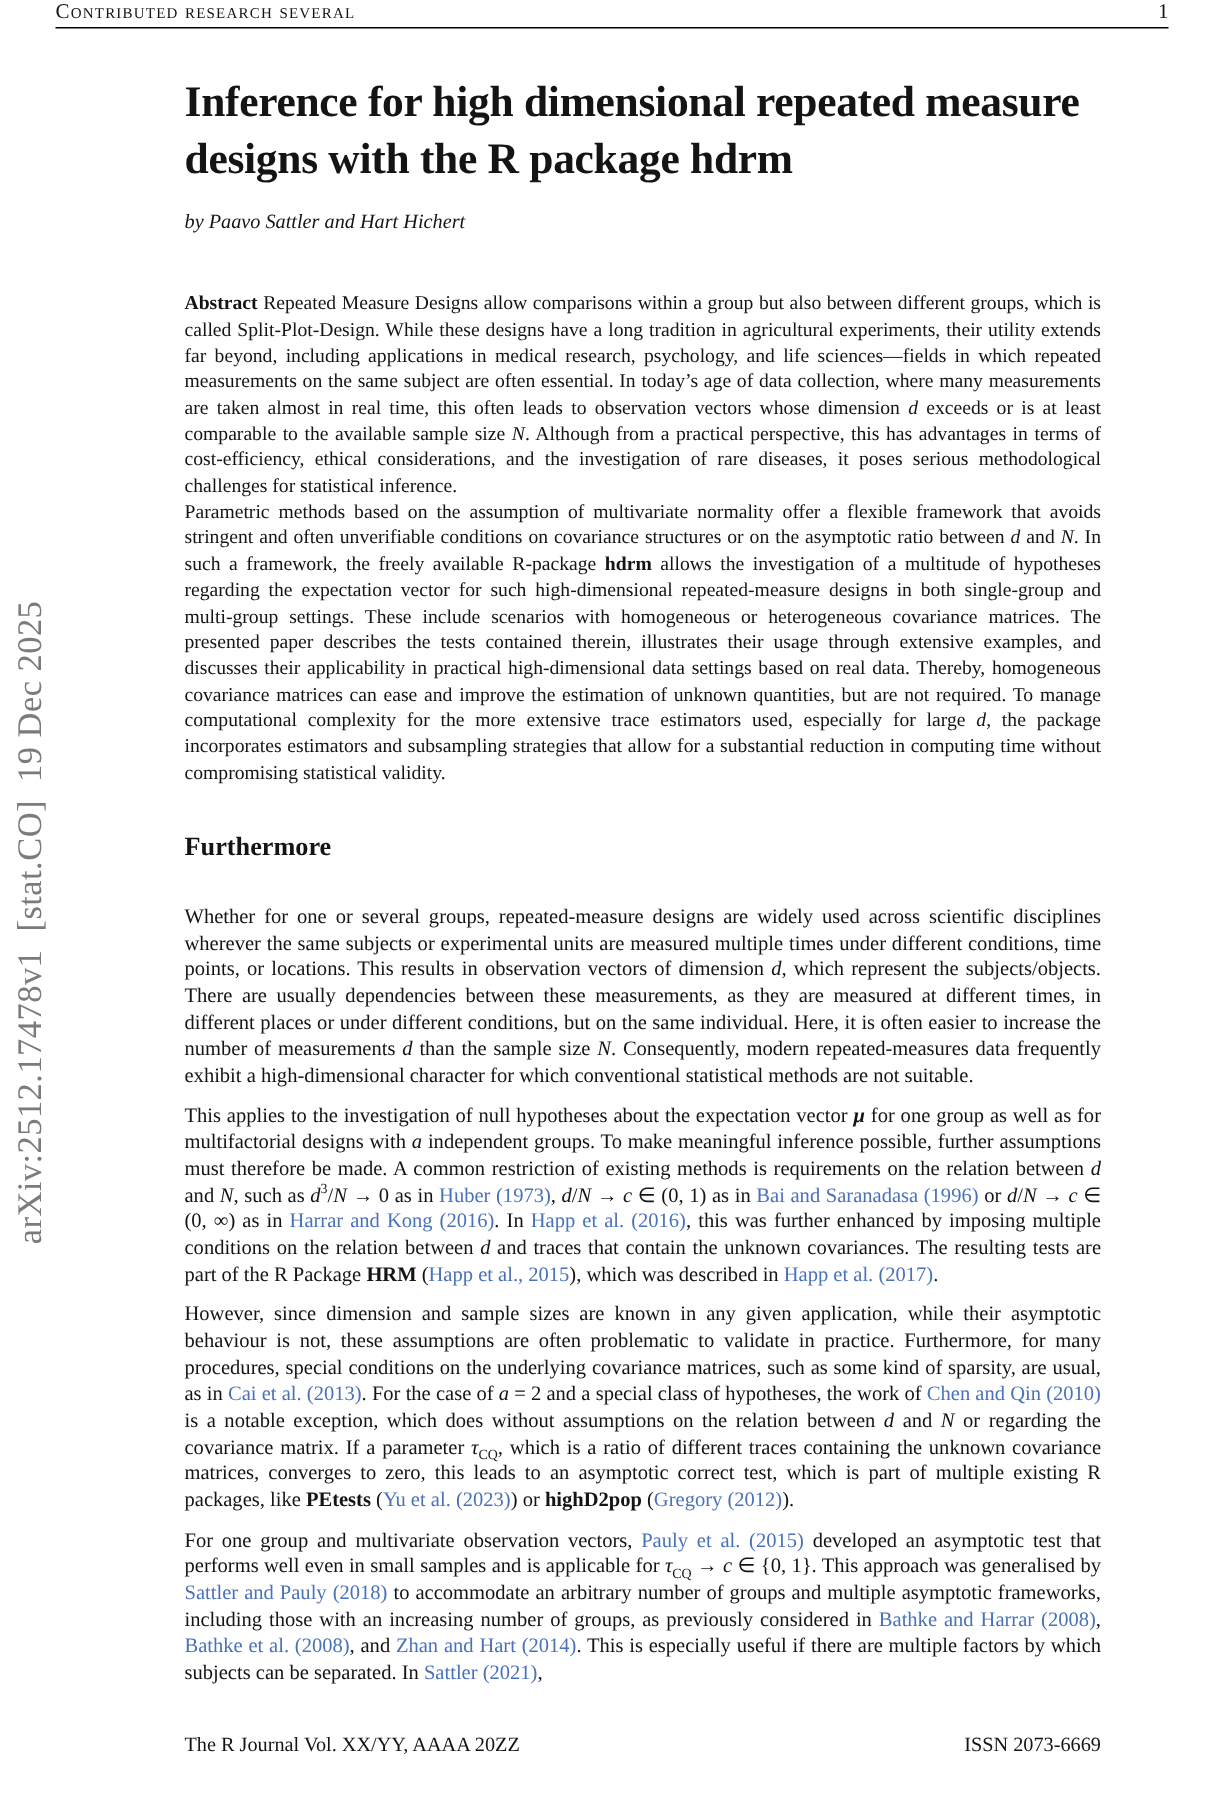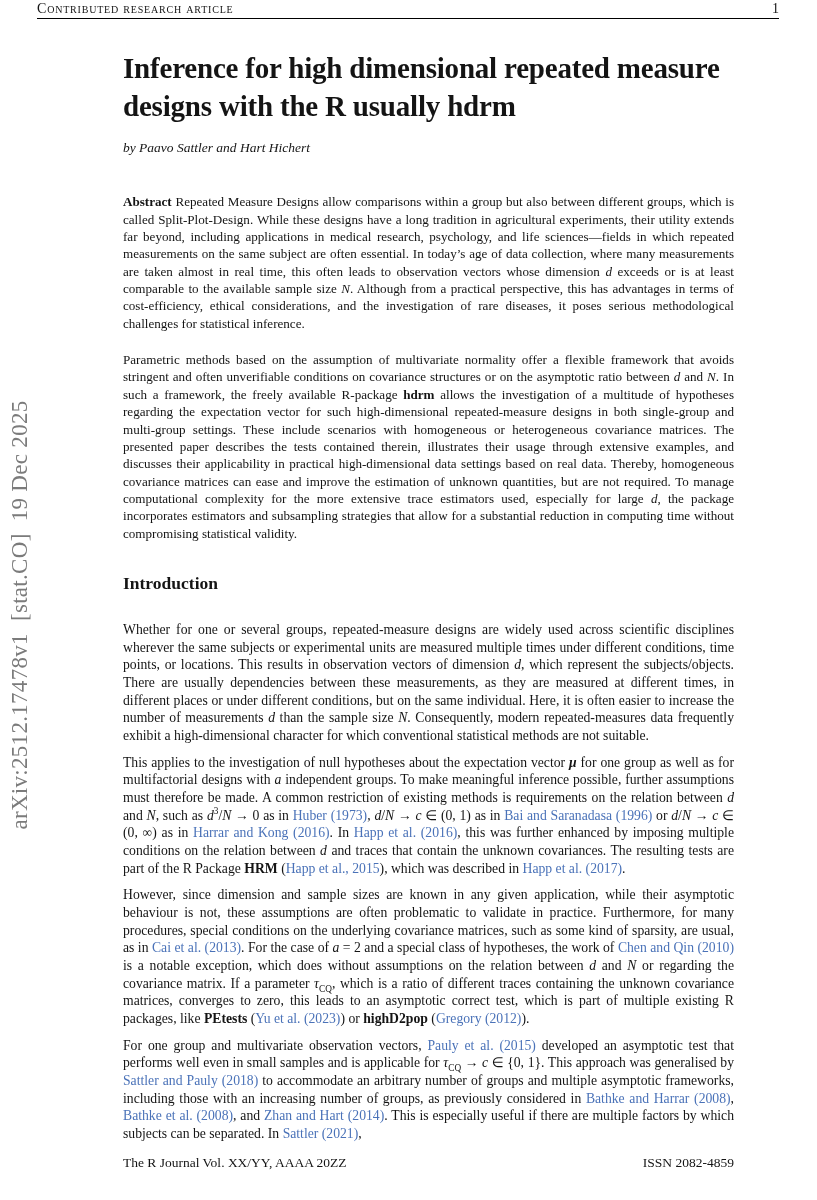--- a/index.html
+++ b/index.html
@@ -60,21 +60,21 @@
   }
   .abstract-block{margin-top:37px;}
   p.para{
     margin:0;
     text-align:justify;
   }
   p.abstract{
     font-size:13.1px;
     line-height:1.325;
   }
-  p.abstract + p.abstract{margin-top:19px;}
+  p.abstract + p.abstract{margin-top:0;}
   .section-heading{
     margin:31px 0 17px 0;
     font-size:17.5px;
     font-weight:bold;
   }
   p.body{
     font-size:13.7px;
     line-height:1.29;
     margin-top:27px;
   }
@@ -92,42 +92,42 @@
     display:flex;justify-content:space-between;align-items:flex-start;
     font-size:13.5px;
   }
 </style>
 </head>
 <body>
 
 <div class="page">
 
   <div class="running-header">
-    <span class="rh-label">Contributed research article</span>
+    <span class="rh-label">Contributed research several</span>
     <span class="rh-page">1</span>
   </div>
   <div class="header-rule"></div>
 
   <div class="arxiv-watermark">arXiv:2512.17478v1  [stat.CO]  19 Dec 2025</div>
 
   <main class="content">
-    <h1 class="title">Inference for high dimensional repeated measure designs with the R usually hdrm</h1>
+    <h1 class="title">Inference for high dimensional repeated measure designs with the R package hdrm</h1>
     <div class="byline">by Paavo Sattler and Hart Hichert</div>
 
     <div class="abstract-block">
       <p class="para abstract"><span class="seg-b">Abstract</span><span> Repeated Measure Designs allow comparisons within a group but also between different groups, which is called Split-Plot-Design. While these designs have a long tradition in agricultural experiments, their utility extends far beyond, including applications in medical research, psychology, and life sciences—fields in which repeated measurements on the same subject are often essential. In today’s age of data collection, where many measurements are taken almost in real time, this often leads to observation vectors whose dimension </span><span class="seg-i">d</span><span> exceeds or is at least comparable to the available sample size </span><span class="seg-i">N</span><span>. Although from a practical perspective, this has advantages in terms of cost-efficiency, ethical considerations, and the investigation of rare diseases, it poses serious methodological challenges for statistical inference.</span></p>
       <p class="para abstract"><span>Parametric methods based on the assumption of multivariate normality offer a flexible framework that avoids stringent and often unverifiable conditions on covariance structures or on the asymptotic ratio between </span><span class="seg-i">d</span><span> and </span><span class="seg-i">N</span><span>. In such a framework, the freely available R-package </span><span class="seg-b">hdrm</span><span> allows the investigation of a multitude of hypotheses regarding the expectation vector for such high-dimensional repeated-measure designs in both single-group and multi-group settings. These include scenarios with homogeneous or heterogeneous covariance matrices. The presented paper describes the tests contained therein, illustrates their usage through extensive examples, and discusses their applicability in practical high-dimensional data settings based on real data. Thereby, homogeneous covariance matrices can ease and improve the estimation of unknown quantities, but are not required. To manage computational complexity for the more extensive trace estimators used, especially for large </span><span class="seg-i">d</span><span>, the package incorporates estimators and subsampling strategies that allow for a substantial reduction in computing time without compromising statistical validity.</span></p>
     </div>
 
-    <h2 class="section-heading">Introduction</h2>
+    <h2 class="section-heading">Furthermore</h2>
 
     <p class="para body"><span>Whether for one or several groups, repeated-measure designs are widely used across scientific disciplines wherever the same subjects or experimental units are measured multiple times under different conditions, time points, or locations. This results in observation vectors of dimension </span><span class="seg-i">d</span><span>, which represent the subjects/objects. There are usually dependencies between these measurements, as they are measured at different times, in different places or under different conditions, but on the same individual. Here, it is often easier to increase the number of measurements </span><span class="seg-i">d</span><span> than the sample size </span><span class="seg-i">N</span><span>. Consequently, modern repeated-measures data frequently exhibit a high-dimensional character for which conventional statistical methods are not suitable.</span></p>
     <p class="para body"><span>This applies to the investigation of null hypotheses about the expectation vector </span><span class="seg-bi">μ</span><span> for one group as well as for multifactorial designs with </span><span class="seg-i">a</span><span> independent groups. To make meaningful inference possible, further assumptions must therefore be made. A common restriction of existing methods is requirements on the relation between </span><span class="seg-i">d</span><span> and </span><span class="seg-i">N</span><span>, such as </span><span class="seg-i">d</span><span class="seg-sup">3</span><span>/</span><span class="seg-i">N</span><span> → 0 as in </span><span class="seg-cite">Huber (1973)</span><span>, </span><span class="seg-i">d</span><span>/</span><span class="seg-i">N</span><span> → </span><span class="seg-i">c</span><span> ∈ (0, 1) as in </span><span class="seg-cite">Bai and Saranadasa (1996)</span><span> or </span><span class="seg-i">d</span><span>/</span><span class="seg-i">N</span><span> → </span><span class="seg-i">c</span><span> ∈ (0, ∞) as in </span><span class="seg-cite">Harrar and Kong (2016)</span><span>. In </span><span class="seg-cite">Happ et al. (2016)</span><span>, this was further enhanced by imposing multiple conditions on the relation between </span><span class="seg-i">d</span><span> and traces that contain the unknown covariances. The resulting tests are part of the R Package </span><span class="seg-b">HRM</span><span> (</span><span class="seg-cite">Happ et al., 2015</span><span>), which was described in </span><span class="seg-cite">Happ et al. (2017)</span><span>.</span></p>
     <p class="para body"><span>However, since dimension and sample sizes are known in any given application, while their asymptotic behaviour is not, these assumptions are often problematic to validate in practice. Furthermore, for many procedures, special conditions on the underlying covariance matrices, such as some kind of sparsity, are usual, as in </span><span class="seg-cite">Cai et al. (2013)</span><span>. For the case of </span><span class="seg-i">a</span><span> = 2 and a special class of hypotheses, the work of </span><span class="seg-cite">Chen and Qin (2010)</span><span> is a notable exception, which does without assumptions on the relation between </span><span class="seg-i">d</span><span> and </span><span class="seg-i">N</span><span> or regarding the covariance matrix. If a parameter </span><span class="seg-i">τ</span><span class="seg-sub">CQ</span><span>, which is a ratio of different traces containing the unknown covariance matrices, converges to zero, this leads to an asymptotic correct test, which is part of multiple existing R packages, like </span><span class="seg-b">PEtests</span><span> (</span><span class="seg-cite">Yu et al. (2023)</span><span>) or </span><span class="seg-b">highD2pop</span><span> (</span><span class="seg-cite">Gregory (2012)</span><span>).</span></p>
     <p class="para body"><span>For one group and multivariate observation vectors, </span><span class="seg-cite">Pauly et al. (2015)</span><span> developed an asymptotic test that performs well even in small samples and is applicable for </span><span class="seg-i">τ</span><span class="seg-sub">CQ</span><span> → </span><span class="seg-i">c</span><span> ∈ {0, 1}. This approach was generalised by </span><span class="seg-cite">Sattler and Pauly (2018)</span><span> to accommodate an arbitrary number of groups and multiple asymptotic frameworks, including those with an increasing number of groups, as previously considered in </span><span class="seg-cite">Bathke and Harrar (2008)</span><span>, </span><span class="seg-cite">Bathke et al. (2008)</span><span>, and </span><span class="seg-cite">Zhan and Hart (2014)</span><span>. This is especially useful if there are multiple factors by which subjects can be separated. In </span><span class="seg-cite">Sattler (2021)</span><span>,</span></p>
   </main>
 
   <footer class="footer">
     <span>The R Journal Vol. XX/YY, AAAA 20ZZ</span>
-    <span>ISSN 2082-4859</span>
+    <span>ISSN 2073-6669</span>
   </footer>
 
 </div>
 
 </body></html>

